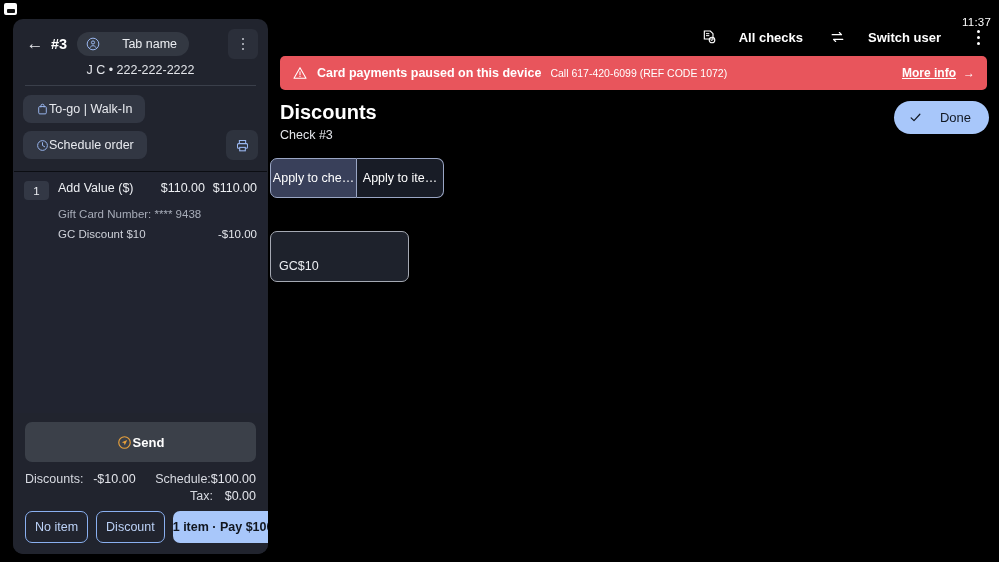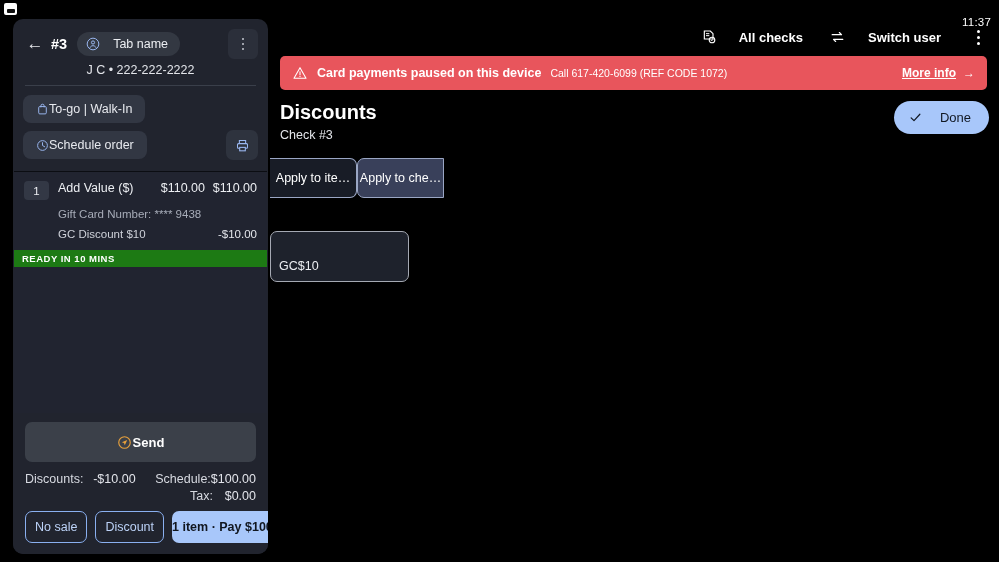--- a/index.html
+++ b/index.html
@@ -38,21 +38,21 @@
     overflow: hidden;
   }
   .lp-head { padding: 10px 10px 0 10px; }
   .lp-row1 { display: flex; align-items: center; height: 30px; }
   .back-arrow {
     width: 24px; height: 24px; color: #e6e7eb; font-size: 17px; line-height: 24px;
     text-align: center; cursor: pointer; margin-right: 4px;
   }
   .check-num { font-size: 14.5px; font-weight: bold; color: #fff; margin-right: 10px; }
   .tab-chip {
-    display: inline-flex; align-items: center; gap: 13px;
+    display: inline-flex; align-items: center; gap: 22px;
     background: #333842; border-radius: 16px; padding: 5px 12px 5px 9px;
     font-size: 12.5px; color: #eceef2; cursor: pointer;
   }
   .person-ico { width: 14px; height: 14px; }
   .kebab {
     margin-left: auto; width: 30px; height: 30px; border-radius: 6px;
     background: #2b2f3a; display: flex; flex-direction: column;
     align-items: center; justify-content: center; gap: 2.5px; cursor: pointer;
   }
   .kebab span { width: 2.6px; height: 2.6px; border-radius: 50%; background: #c5c8d0; }
@@ -270,23 +270,20 @@
         <div class="qty-box">1</div>
         <div class="item-name">Add Value ($)</div>
         <div class="item-price">$110.00</div>
         <div class="item-total">$110.00</div>
       </div>
       <div class="item-sub">Gift Card Number: **** 9438</div>
       <div class="mod-row">
         <span>GC Discount $10</span>
         <span class="amt">-$10.00</span>
       </div>
-      <div class="ready-bar">
-        <span>READY IN 10 MINS</span>
-      </div>
     </div>
   </div>
 
   <div class="lp-foot">
     <div class="send-btn">
       <svg width="15" height="15" viewBox="0 0 24 24">
         <circle cx="12" cy="12" r="9.2" fill="none" stroke="#e8a13c" stroke-width="1.8"></circle>
         <path d="M16.4 8.1L7.8 11.6l3.4 1.3 1.2 3.3z" fill="#e8a13c"></path>
       </svg>
       <span>Send</span>
@@ -301,21 +298,21 @@
       </div>
       <div class="tl-line">
         <div class="tl-l"></div>
         <div class="tl-v"></div>
         <div class="tl-l2">Tax:</div>
         <div class="tl-v2">$0.00</div>
       </div>
     </div>
 
     <div class="btn-row">
-      <button class="obtn">No sale</button>
+      <button class="obtn">No item</button>
       <button class="obtn">Discount</button>
       <button class="pay-btn">1 item · Pay $100.00</button>
     </div>
   </div>
 </div>
 
 <div class="right">
 
   <div class="topbar">
     <div class="tb-item">
@@ -358,20 +355,20 @@
   <div class="page-sub">Check #3</div>
 
   <button class="done-btn">
     <svg width="15" height="15" viewBox="0 0 24 24">
       <path d="M5 12.5l4.6 4.6L19 6.8" fill="none" stroke="#101722" stroke-width="1.9" stroke-linecap="round" stroke-linejoin="round"></path>
     </svg>
     <span>Done</span>
   </button>
 
   <div class="seg">
+    <div class="seg-btn seg-a">Apply to che…</div>
     <div class="seg-btn seg-b">Apply to ite…</div>
-    <div class="seg-btn seg-a">Apply to che…</div>
   </div>
 
   <div class="disc-card">
     <span>GC$10</span>
   </div>
 </div>
 
 </body></html>

